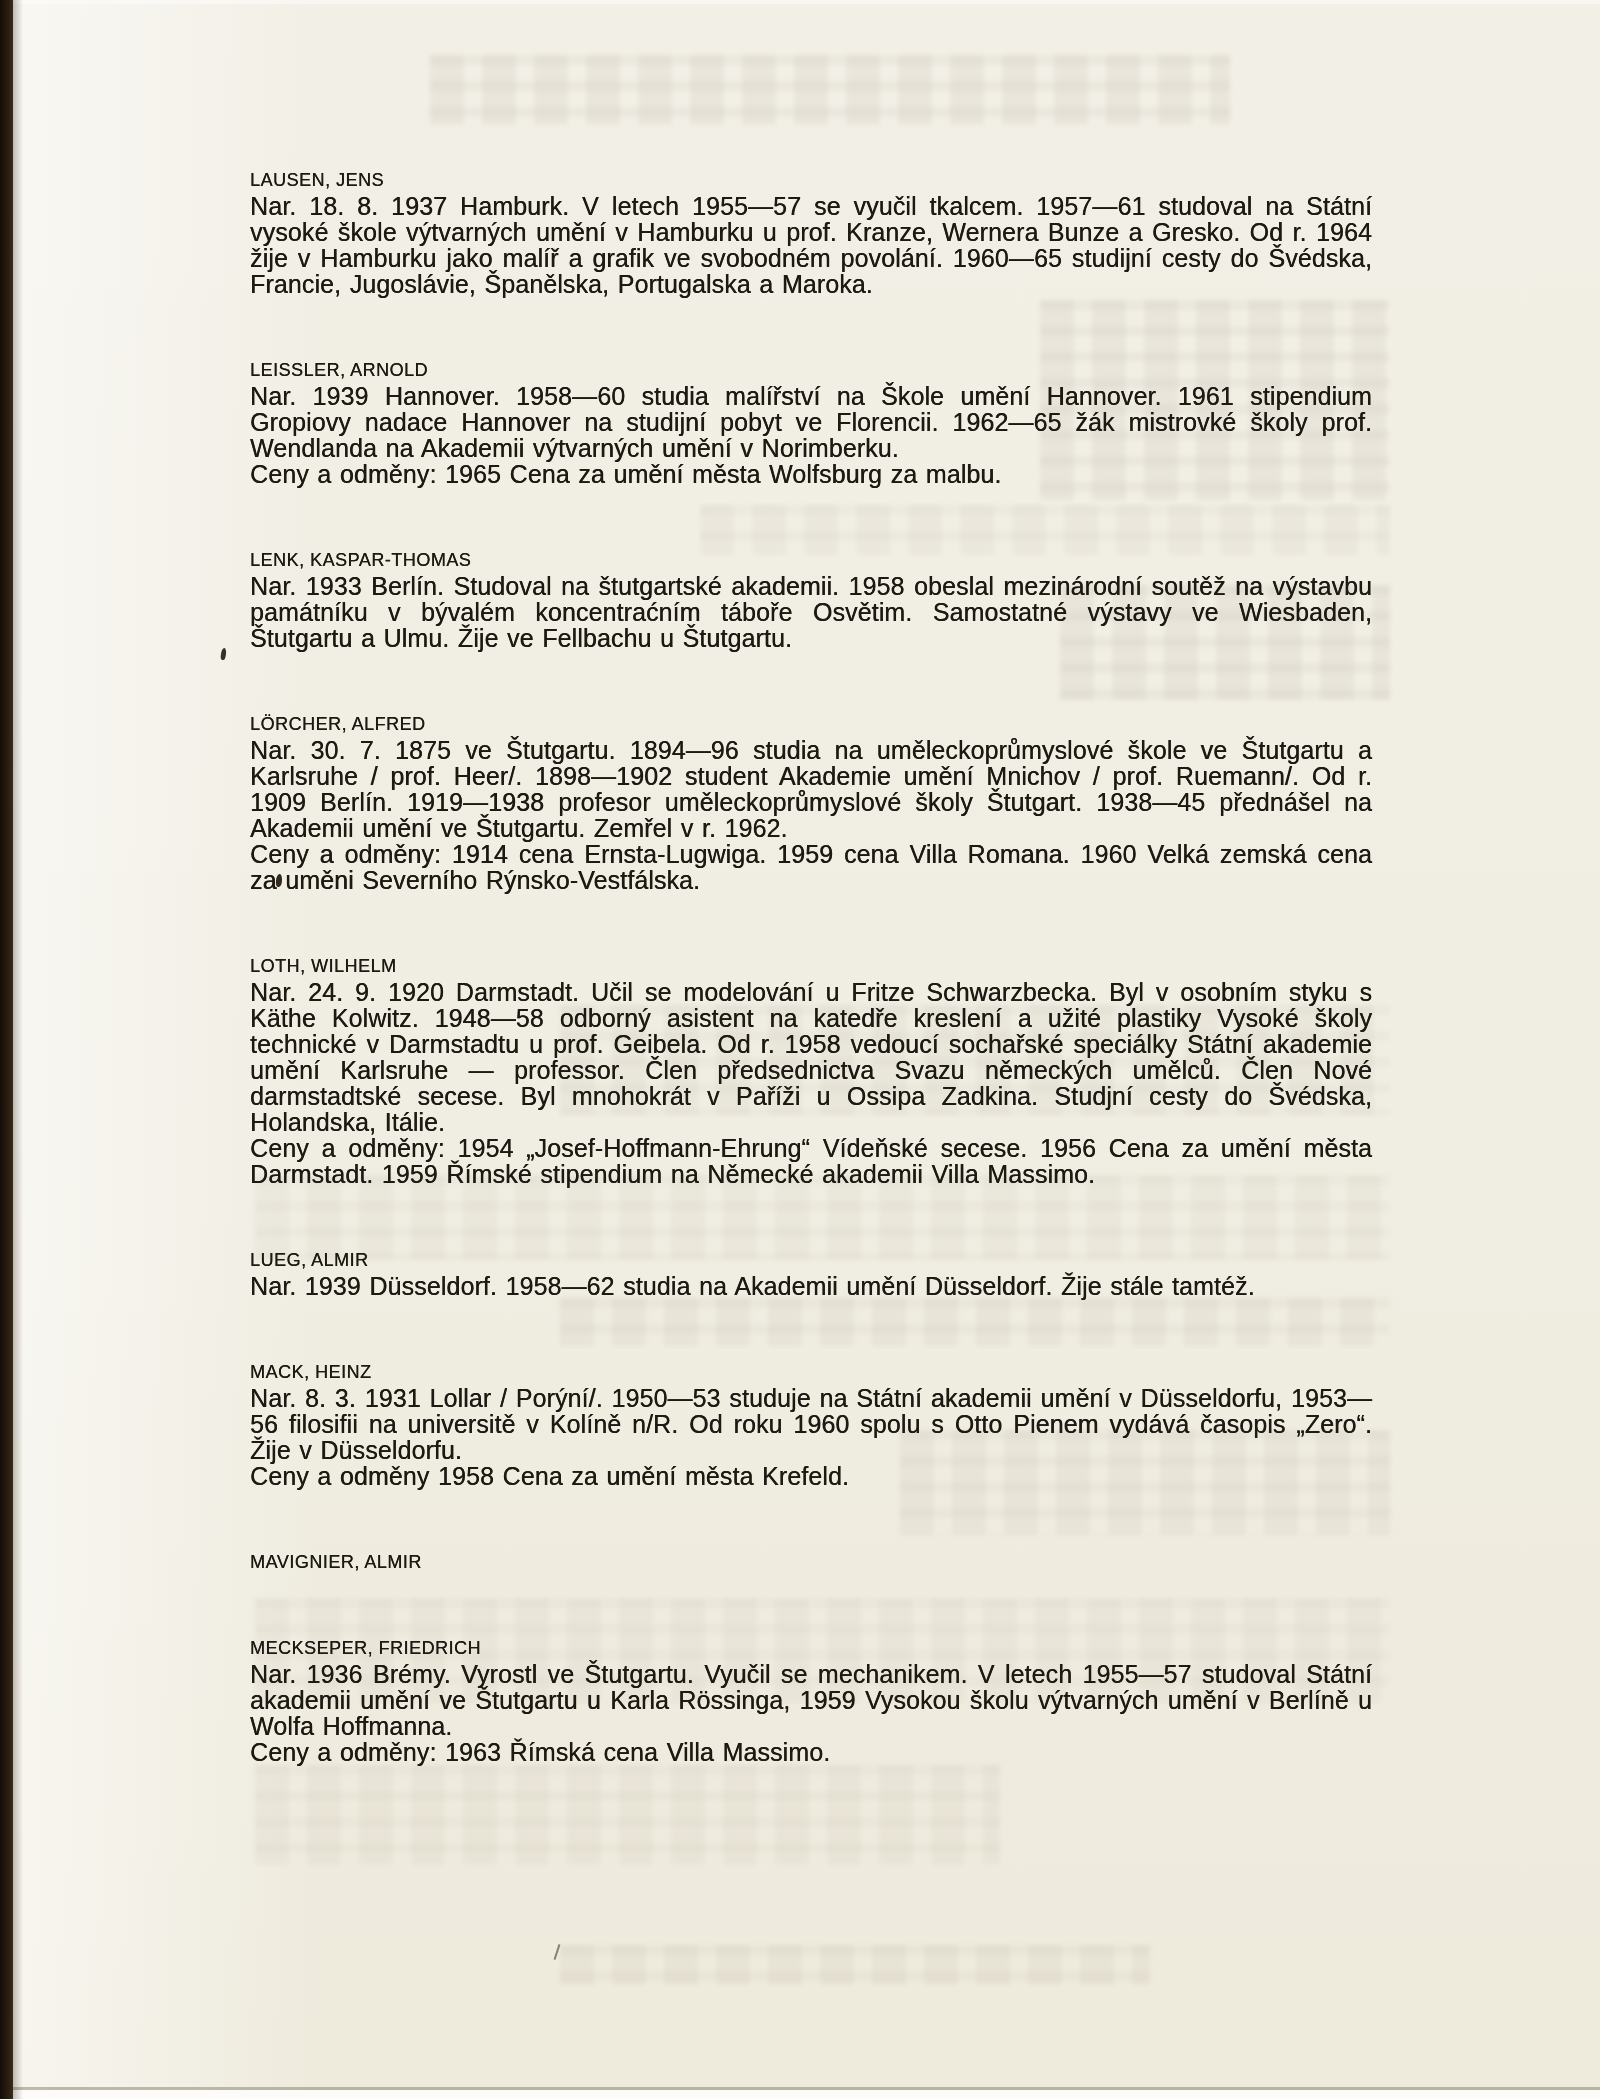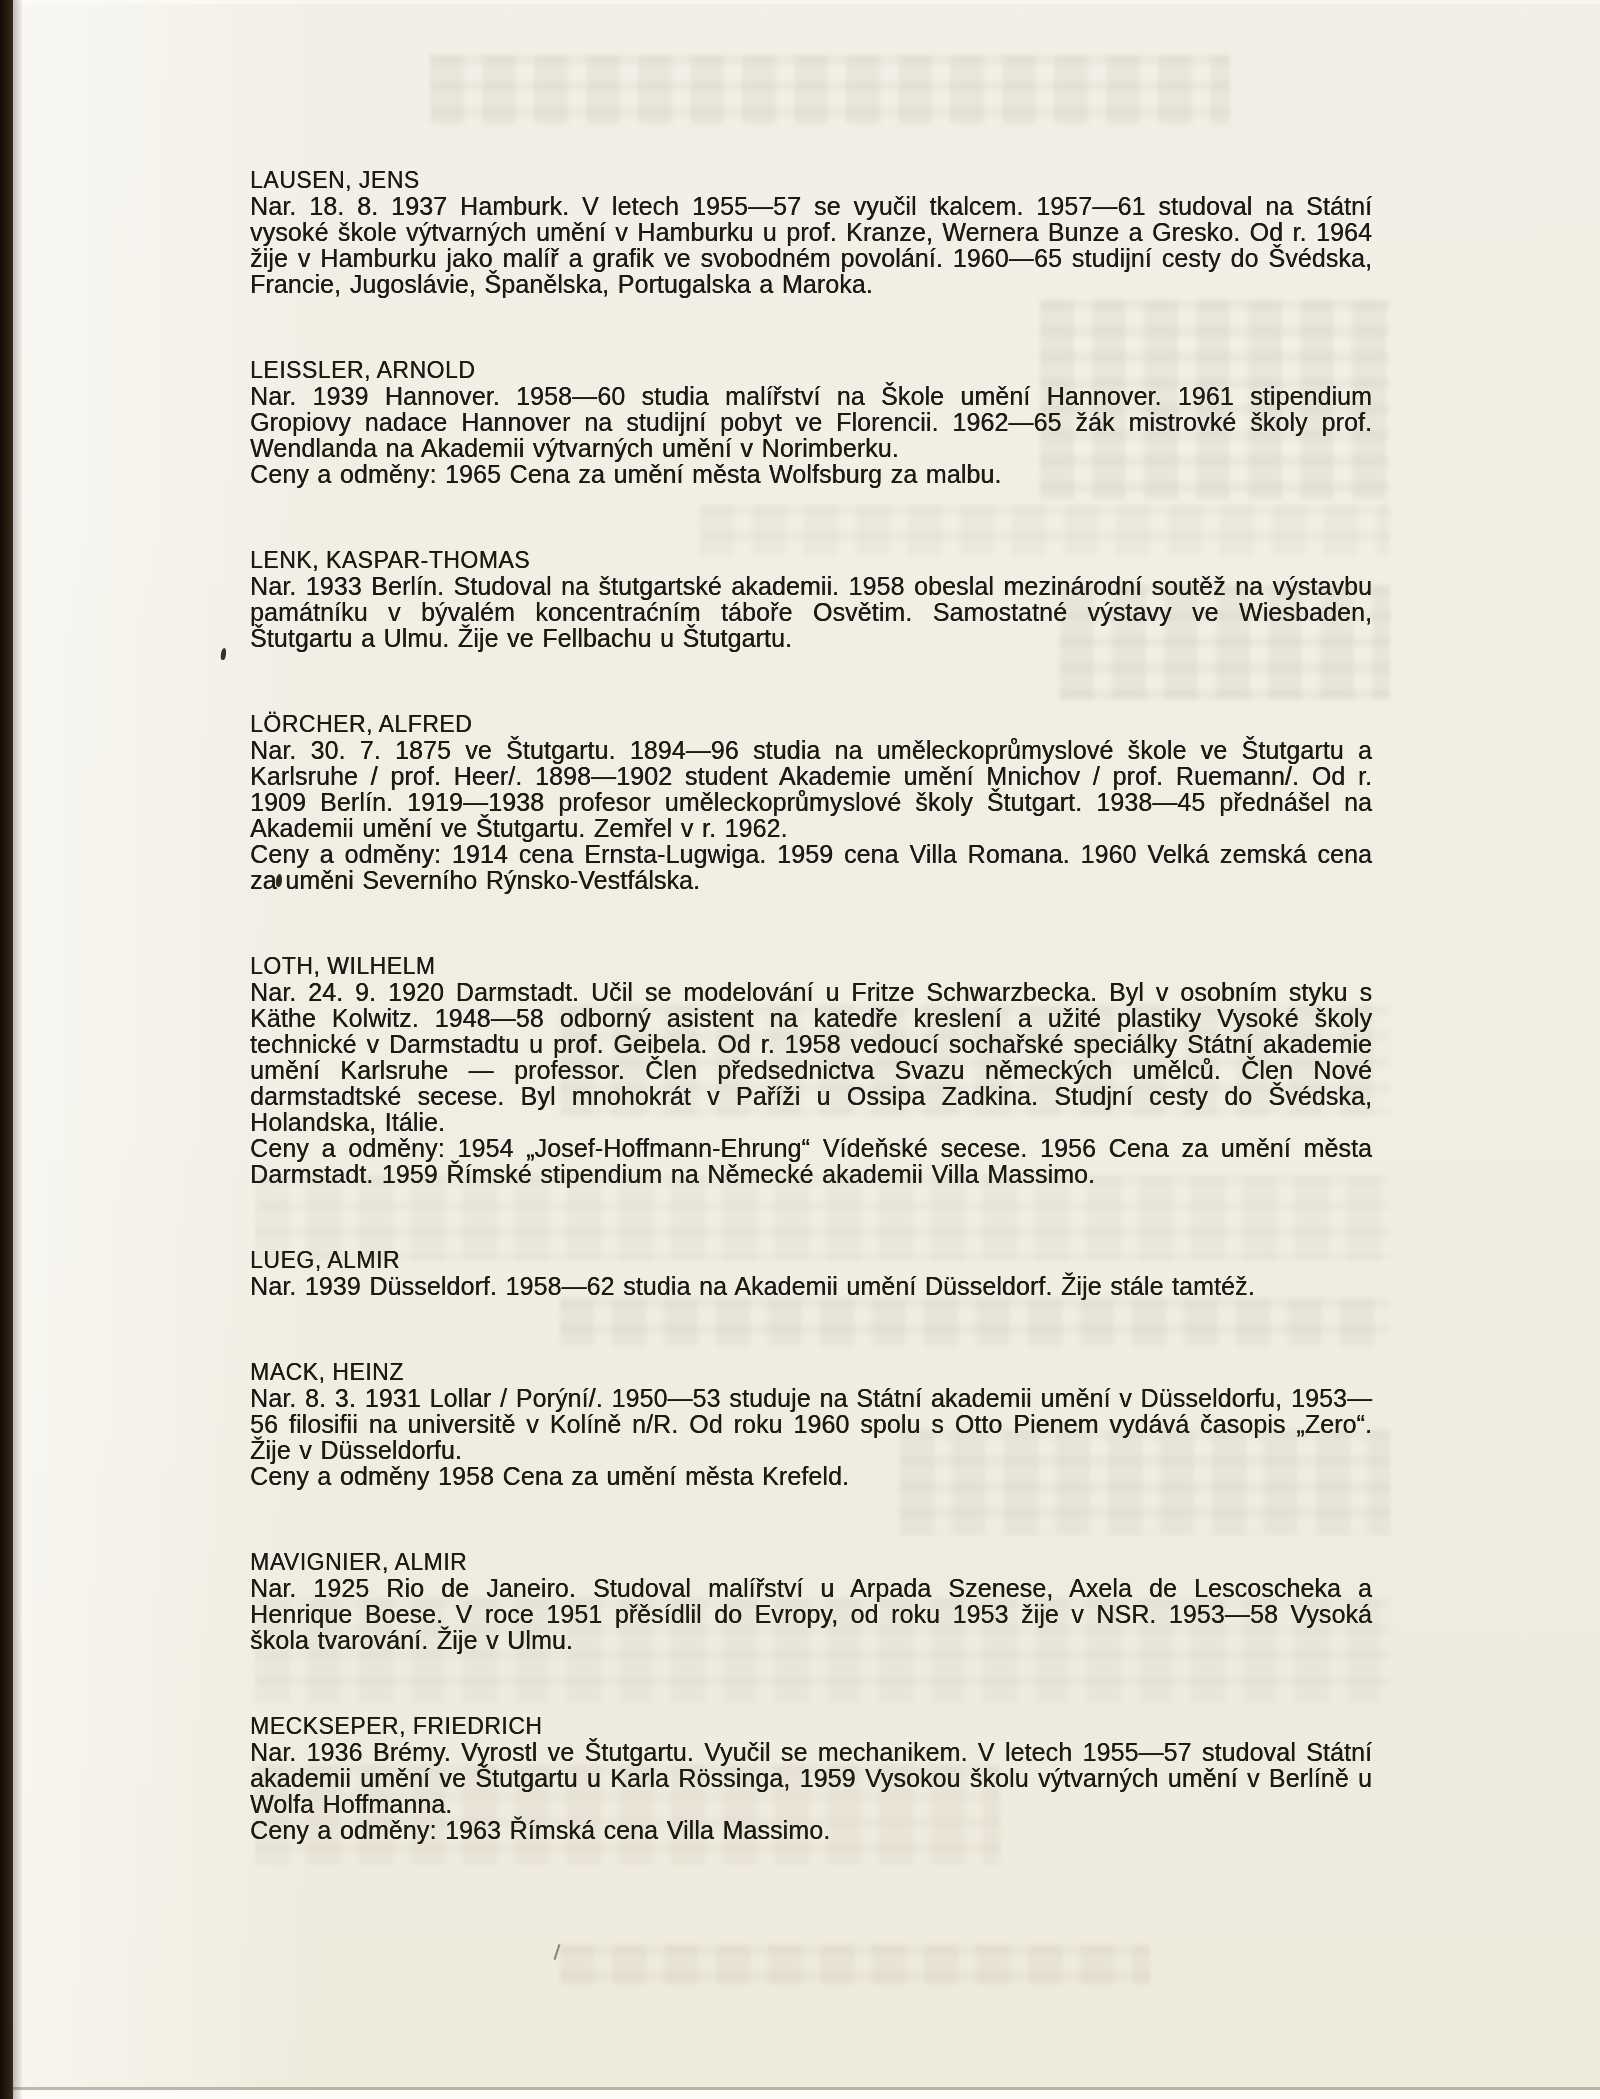--- a/index.html
+++ b/index.html
@@ -12,21 +12,21 @@
     position:relative;width:1600px;height:2099px;overflow:hidden;
     background:
       linear-gradient(90deg, rgba(255,255,255,.55) 0px, rgba(255,255,255,.30) 150px, rgba(255,255,255,0) 320px),
       linear-gradient(180deg,#f2efe6 0%,#f0ede2 55%,#eeeadc 100%);
     color:#1d1a14;
   }
   
   .content{position:absolute;left:250px;top:167px;width:1122px;z-index:3;}
   .entry{margin:0 0 60px 0;}
   .entry h2{
-    font-size:23px;line-height:26px;font-weight:400;letter-spacing:.5px;margin:0;
+    font-size:18px;line-height:26px;font-weight:400;letter-spacing:.5px;margin:0;
     text-shadow:.3px 0 0 currentColor;
   }
   .entry p{
     font-size:25px;line-height:26px;margin:0;
     text-align:justify;letter-spacing:.1px;word-spacing:1.5px;
     text-shadow:.3px 0 0 currentColor;
   }
   .awards:empty{display:none;}
   
   .edge-left{position:absolute;left:0;top:0;width:13px;height:100%;z-index:6;
@@ -122,21 +122,20 @@
     </section>
 
     <section class="entry">
       <h2>MACK, HEINZ</h2>
       <p class="bio">Nar. 8. 3. 1931 Lollar / Porýní/. 1950—53 studuje na Státní akademii umění v Düsseldorfu, 1953—56 filosifii na universitě v Kolíně n/R. Od roku 1960 spolu s Otto Pienem vydává časopis „Zero“. Žije v Düsseldorfu.</p>
       <p class="awards">Ceny a odměny 1958 Cena za umění města Krefeld.</p>
     </section>
 
     <section class="entry">
       <h2>MAVIGNIER, ALMIR</h2>
-      <p class="bio">Nar. 1925 Rio de Janeiro. Studoval malířství u Arpada Szenese, Axela de Lescoscheka a Henrique Boese. V roce 1951 přěsídlil do Evropy, od roku 1953 žije v NSR. 1953—58 Vysoká škola tvarování. Žije v Ulmu.</p>
 
     </section>
 
     <section class="entry">
       <h2>MECKSEPER, FRIEDRICH</h2>
       <p class="bio">Nar. 1936 Brémy. Vyrostl ve Štutgartu. Vyučil se mechanikem. V letech 1955—57 studoval Státní akademii umění ve Štutgartu u Karla Rössinga, 1959 Vysokou školu výtvarných umění v Berlíně u Wolfa Hoffmanna.</p>
       <p class="awards">Ceny a odměny: 1963 Římská cena Villa Massimo.</p>
     </section>
 
   </div>

